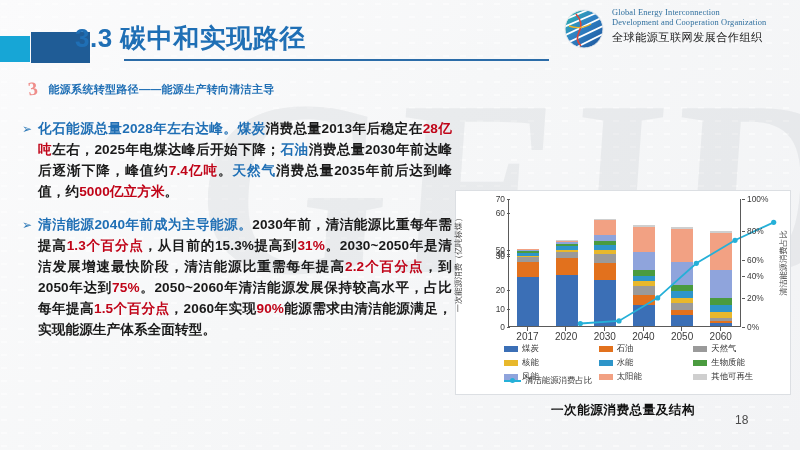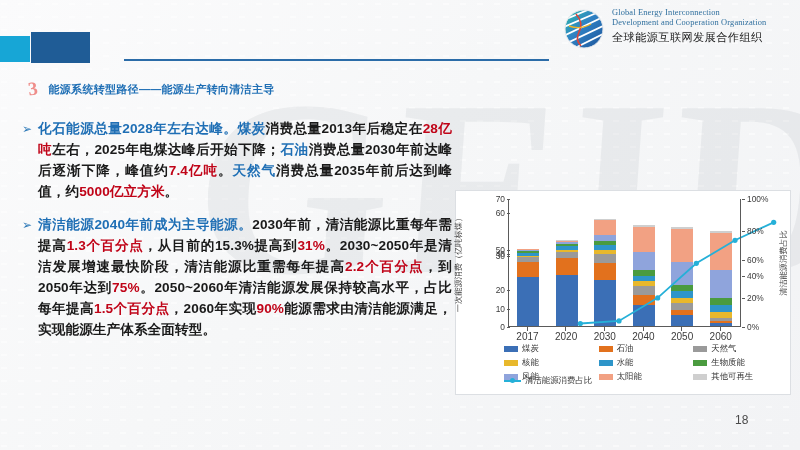--- a/index.html
+++ b/index.html
@@ -210,20 +210,21 @@
 </head>
 <body>
 
 <div class="slide">
 
   <div class="wm-dots"></div>
   <div class="wm">GEIDCO</div>
 
   <div class="hdr-rect-a"></div>
   <div class="hdr-rect-b"></div>
+  <div class="hdr-title">3.3 碳中和实现路径</div>
   <div class="hdr-rule"></div>
 
   <div class="logo-wrap">
     <svg class="logo-globe" viewBox="0 0 42 42">
       <defs>
         <clipPath id="gclip">
             <circle cx="21" cy="21" r="19"></circle>
           </clipPath>
         <linearGradient id="gg" x1="0" y1="0" x2="1" y2="1">
           <stop offset="0%" stop-color="#2ec4a8"></stop>
@@ -425,15 +426,16 @@
           <span class="lg-sw" style="background: rgb(207, 207, 207);"></span>
           <span class="lg-tx">其他可再生</span>
         </div>
       </div>
     <div class="legend-line">
       <span class="lg-line-sw"></span>
       <span class="lg-tx">清洁能源消费占比</span>
     </div>
   </div>
 
+  <div class="chart-cap">一次能源消费总量及结构</div>
   <div class="pageno">18</div>
 
 </div>
 
 </body></html>

